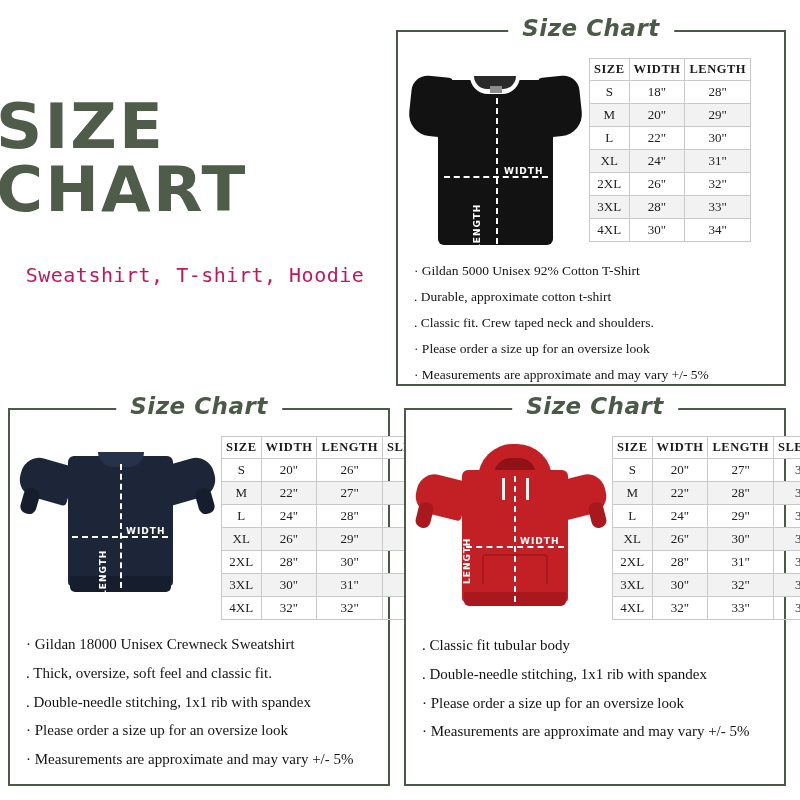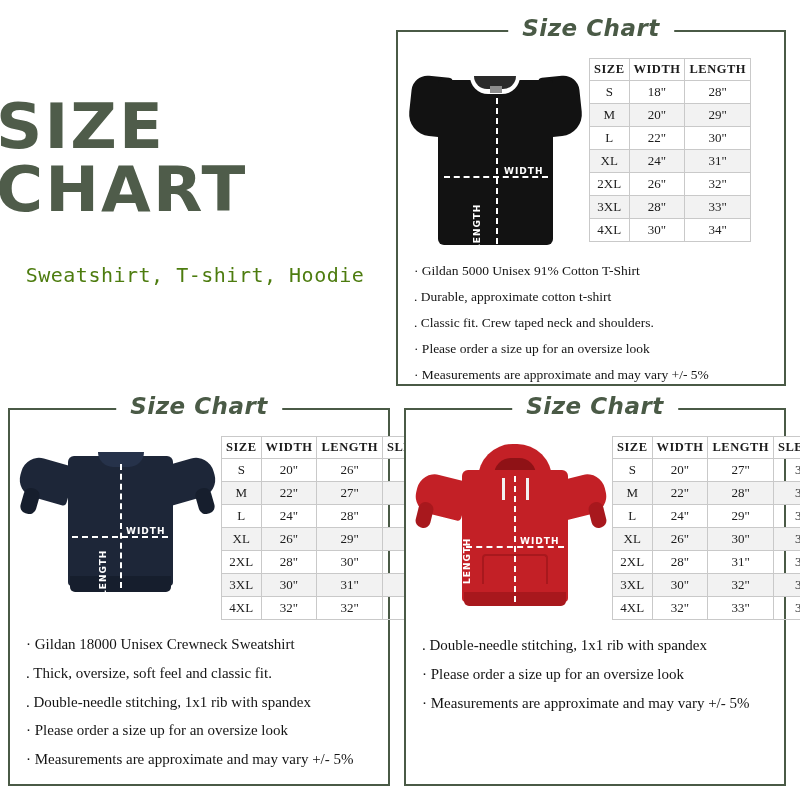--- a/index.html
+++ b/index.html
@@ -32,21 +32,21 @@
     letter-spacing: 2px;
     color: #4f5c4a;
     line-height: 1;
     transform: scaleX(1.02);
   }
   .sub-title {
     margin-top: 42px;
     font-family: "DejaVu Sans Mono", monospace;
     font-size: 20px;
     letter-spacing: 0.5px;
-    color: #4d7c0f;
+    color: #be185d;
   }
 
   
   .panel {
     position: absolute;
     border: 2px solid #4a5a46;
     background: #ffffff;
   }
   #panel-tshirt  { left: 396px; top: 30px;  width: 390px; height: 356px; }
   #panel-sweat   { left: 8px;   top: 408px; width: 382px; height: 378px; }
@@ -335,21 +335,21 @@
             <tr>
                 <td class="size-col">4XL</td>
                 <td>30"</td>
                 <td>34"</td>
               </tr>
           </tbody>
         </table>
       </div>
 
       <ul class="bullets">
-        <li>· Gildan 5000 Unisex 91% Cotton T-Shirt</li>
+        <li>· Gildan 5000 Unisex 92% Cotton T-Shirt</li>
         <li>. Durable, approximate cotton t-shirt</li>
         <li>. Classic fit. Crew taped neck and shoulders.</li>
         <li>· Please order a size up for an oversize look</li>
         <li>· Measurements are approximate and may vary +/- 5%</li>
       </ul>
     </div>
   </div>
 
   <div class="panel" id="panel-sweat">
     <div class="panel-heading">Size Chart</div>
@@ -507,20 +507,21 @@
                 <td class="size-col">4XL</td>
                 <td>32"</td>
                 <td>33"</td>
                 <td>39"</td>
               </tr>
           </tbody>
         </table>
       </div>
 
       <ul class="bullets">
+        <li>. Classic fit tubular body</li>
         <li>. Double-needle stitching, 1x1 rib with spandex</li>
         <li>· Please order a size up for an oversize look</li>
         <li>· Measurements are approximate and may vary +/- 5%</li>
       </ul>
     </div>
   </div>
 
 </div>
 
 </body></html>

